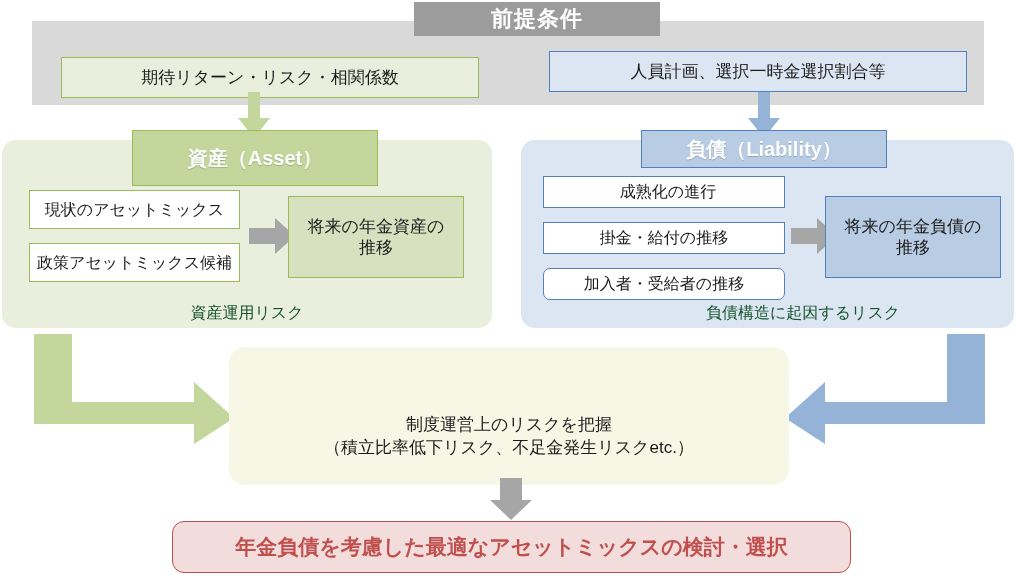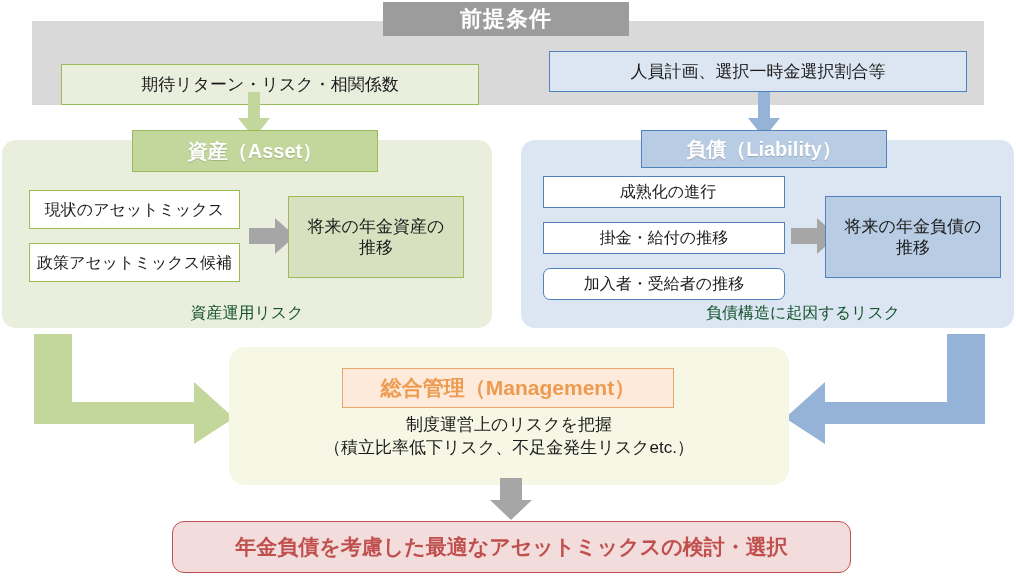--- a/index.html
+++ b/index.html
@@ -31,20 +31,21 @@
   }
 
   
   .title-gray{
     background:#9c9c9c;
     color:#ffffff;
     font-size:22px;
     font-weight:700;
     display:flex;align-items:center;justify-content:center;
     letter-spacing:1px;
+    margin-left:31px;
   }
   .hdr-green{
     background:#c3d69b;
     border:1px solid #9bbb59;
     color:#ffffff;
     font-size:20px;font-weight:700;
     display:flex;align-items:center;justify-content:center;
     text-shadow:0 1px 1px rgba(0,0,0,.18);
   }
   .hdr-blue{
@@ -100,39 +101,39 @@
 </style>
 </head>
 <body>
 
 <div id="stage">
 
   <div class="abs panel-gray" style="left:32px;top:21px;width:952px;height:84px;"></div>
 
   <div class="abs title-gray" style="left:383px;top:2px;width:246px;height:34px;">前提条件</div>
 
-  <div class="abs box box-green-out" style="left:61px;top:64px;width:418px;height:41px;">期待リターン・リスク・相関係数</div>
+  <div class="abs box box-green-out" style="left:61px;top:57px;width:418px;height:41px;">期待リターン・リスク・相関係数</div>
 
   <div class="abs box box-blue-out" style="left:549px;top:51px;width:418px;height:41px;">人員計画、選択一時金選択割合等</div>
 
   <div class="abs" style="left:232px;top:92px;width:44px;height:46px;">
     <svg class="arrow-svg" width="44" height="46" viewBox="0 0 44 46">
       <polygon points="16,0 28,0 28,26 38,26 22,46 6,26 16,26" fill="#c3d69b"></polygon>
     </svg>
   </div>
 
   <div class="abs" style="left:742px;top:92px;width:44px;height:46px;">
     <svg class="arrow-svg" width="44" height="46" viewBox="0 0 44 46">
       <polygon points="16,0 28,0 28,26 38,26 22,46 6,26 16,26" fill="#95b3d7"></polygon>
     </svg>
   </div>
 
   <div class="abs panel-green" style="left:2px;top:140px;width:490px;height:188px;"></div>
 
-  <div class="abs hdr-green" style="left:132px;top:130px;width:246px;height:42px;">資産（Asset）</div>
+  <div class="abs hdr-green" style="left:132px;top:130px;width:246px;height:56px;">資産（Asset）</div>
 
   <div class="abs box box-white-green" style="left:29px;top:190px;width:211px;height:39px;">現状のアセットミックス</div>
 
   <div class="abs box box-white-green" style="left:29px;top:243px;width:211px;height:39px;">政策アセットミックス候補</div>
 
   <div class="abs" style="left:249px;top:215px;width:46px;height:42px;">
     <svg class="arrow-svg" width="46" height="42" viewBox="0 0 46 42">
       <polygon points="0,13 26,13 26,3 46,21 26,39 26,29 0,29" fill="#a6a6a6"></polygon>
     </svg>
   </div>
@@ -178,21 +179,20 @@
   </div>
 
   <div class="abs" style="left:785px;top:334px;width:200px;height:110px;">
     <svg class="arrow-svg" width="200" height="110" viewBox="0 0 200 110">
       <polygon points="200,0 162,0 162,68 40,68 40,48 0,84 40,110 40,90 200,90" fill="#95b3d7"></polygon>
     </svg>
   </div>
 
   <div class="abs panel-cream" style="left:229px;top:347px;width:560px;height:138px;"></div>
 
-  <div class="abs box box-orange" style="left:342px;top:368px;width:332px;height:40px;">総合管理（Management）</div>
 
   <div class="abs mgmt-text" style="left:249px;top:414px;width:520px;height:56px;">
     <div>制度運営上のリスクを把握</div>
     <div>（積立比率低下リスク、不足金発生リスクetc.）</div>
   </div>
 
   <div class="abs" style="left:489px;top:478px;width:44px;height:42px;">
     <svg class="arrow-svg" width="44" height="42" viewBox="0 0 44 42">
       <polygon points="11,0 33,0 33,22 43,22 22,42 1,22 11,22" fill="#a6a6a6"></polygon>
     </svg>

